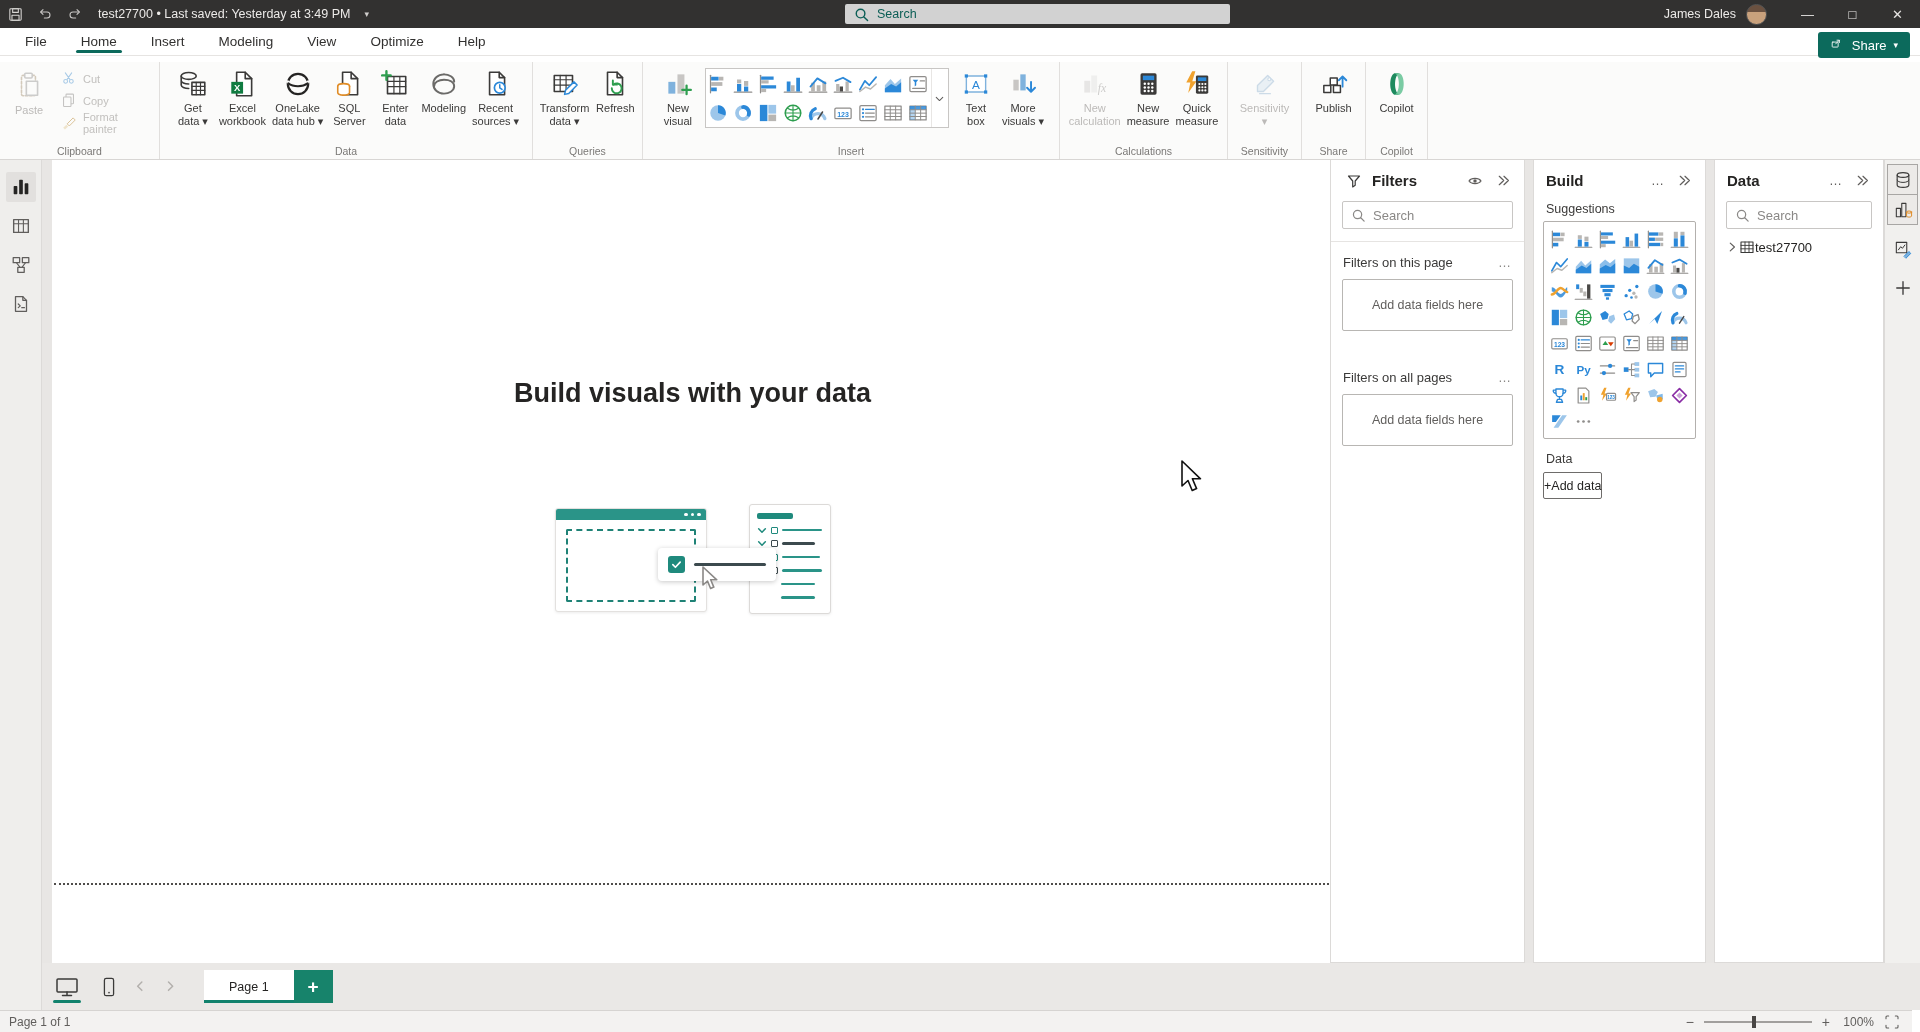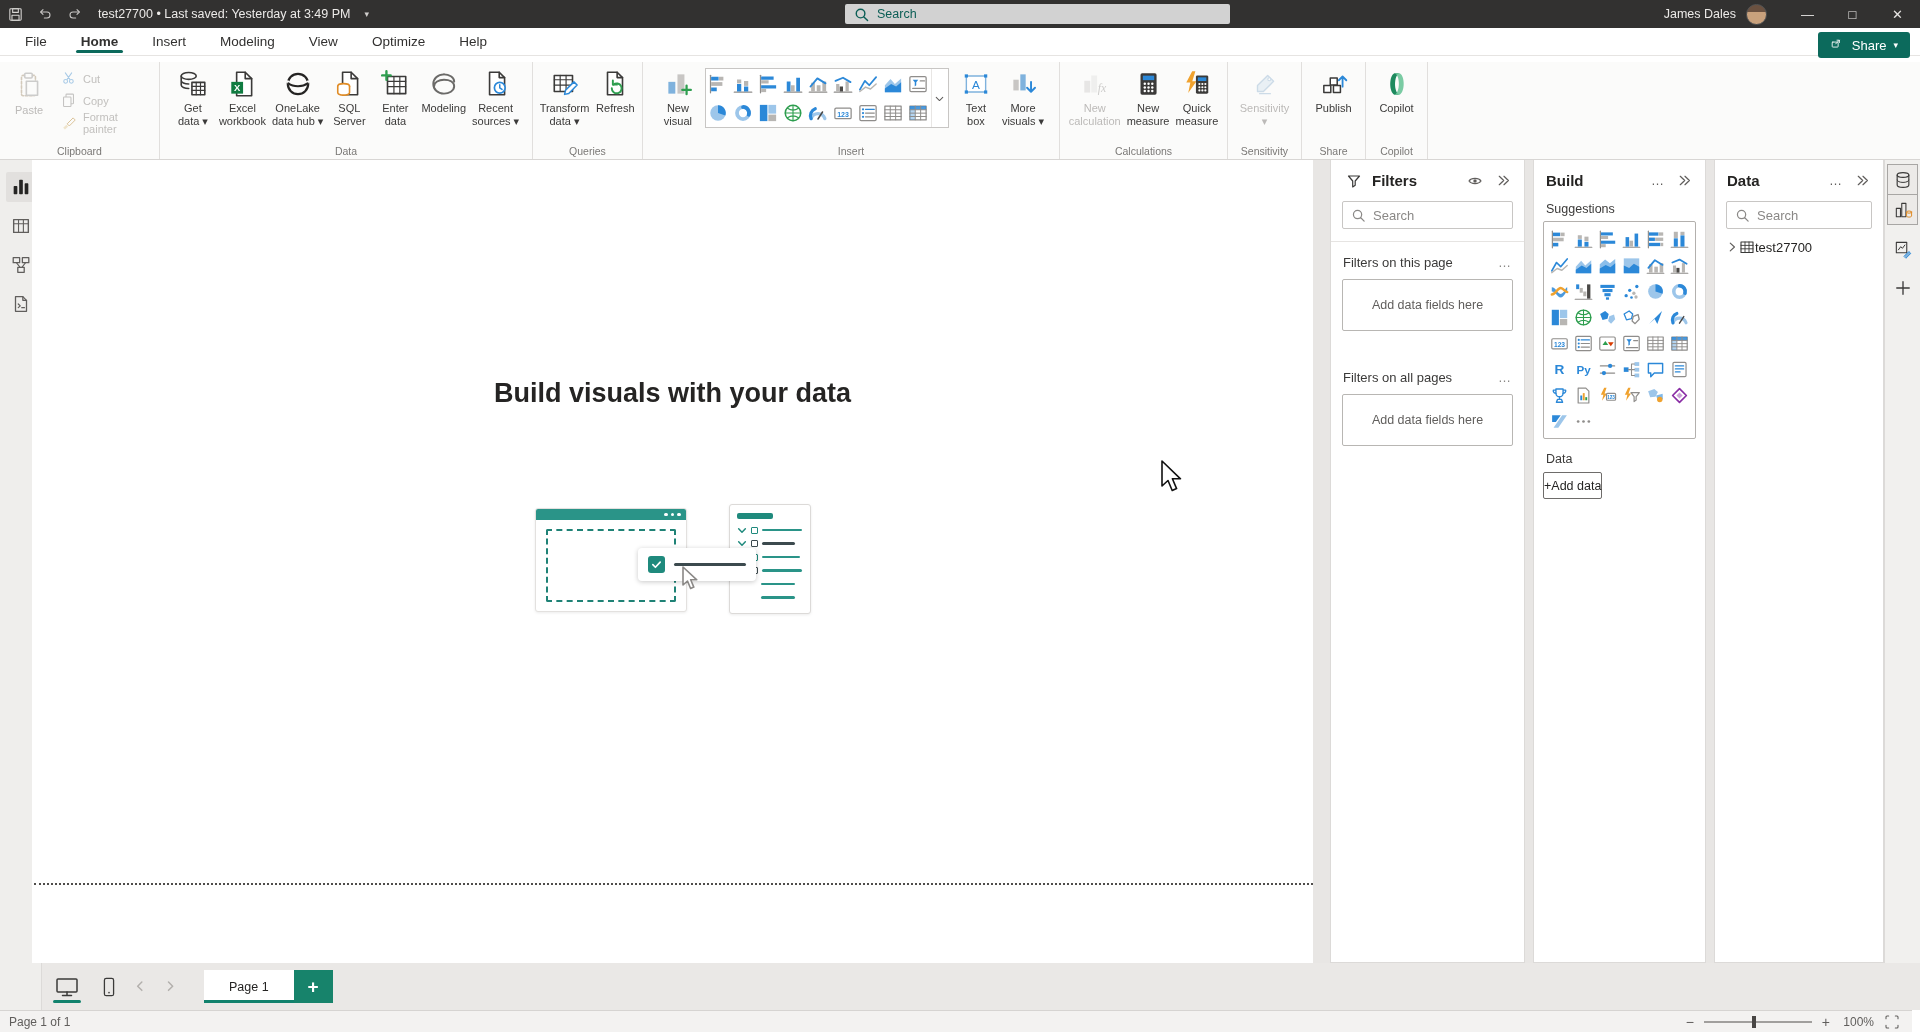--- a/index.html
+++ b/index.html
@@ -15,21 +15,21 @@
 .tb-search{position:absolute;left:845px;top:4px;width:385px;height:20px;background:#d2d2d2;border-radius:2px;display:flex;align-items:center;gap:8px;padding:0 9px;color:#0b5e55;font-size:12.5px}
 .tb-right{position:absolute;right:0;top:0;height:28px;display:flex;align-items:center}
 .tb-user{font-size:12.5px;margin-right:10px}
 .tb-avatar{width:21px;height:21px;border-radius:50%;background:linear-gradient(#6b5140 0 38%,#c9a17c 38%);border:1px solid #555;margin-right:18px}
 .win-btn{width:45px;height:28px;display:flex;align-items:center;justify-content:center;font-size:13px;color:#e8e6e4}
 
 
 .menubar{position:absolute;top:28px;left:0;right:0;height:28px;background:#fff;border-bottom:1px solid #e6e4e2;display:flex;align-items:center}
 .menu-tabs{display:flex;height:100%;padding-left:8px}
 .mtab{position:relative;padding:0 17px;display:flex;align-items:center;font-size:13.5px;color:#323130;cursor:default}
-.mtab.active{font-weight:bold}
+.mtab.active{font-weight:normal}
 .mtab.active::after{content:"";position:absolute;left:12px;right:12px;bottom:2px;height:3px;background:#0c6a5c;border-radius:2px}
 .share-btn{position:absolute;right:10px;top:4px;height:26px;background:#0c6a5c;border:none;border-radius:3px;color:#fff;font-size:13px;display:flex;align-items:center;gap:7px;padding:0 12px;font-family:inherit}
 .share-caret{font-size:9px}
 
 
 .ribbon{position:absolute;top:62px;left:0;right:0;height:98px;background:#fbfbfa;border-bottom:1px solid #d8d6d4;display:flex}
 .rgroup{position:relative;height:100%;border-right:1px solid #e1dfdd;flex:none;display:flex;flex-direction:column}
 .rlabel{position:absolute;bottom:2px;left:0;right:0;text-align:center;font-size:10.5px;color:#7a7876}
 .rbody{display:flex;align-items:flex-start;justify-content:center;gap:0;padding:4px 2px 0}
 .rbtn{display:flex;flex-direction:column;align-items:center;min-width:46px;padding:1px 3px}
@@ -46,21 +46,21 @@
 .gal{display:flex;border:1px solid #c8c6c4;background:#fff;margin:2px 4px 0;height:60px}
 .galgrid{display:grid;grid-template-columns:repeat(9,25px);grid-template-rows:29px 29px;align-items:center;justify-items:center}
 .gchev{width:17px;border-left:1px solid #e8e6e4;display:flex;align-items:center;justify-content:center}
 
 
 .workarea{position:absolute;top:160px;left:0;right:0;height:803px;background:#e8e6e4}
 .leftnav{position:absolute;top:160px;left:0;width:42px;height:850px;background:#efeeec;border-right:1px solid #dcdad8;display:flex;flex-direction:column;align-items:center;padding-top:12px;gap:9px}
 .lnav-item{width:30px;height:30px;display:flex;align-items:center;justify-content:center;color:#605e5c;border-radius:2px}
 .lnav-item.active{color:#252423;background:#e2e0de}
 
-.canvas{position:absolute;top:160px;left:32px;width:1281px;height:803px;background:#fff}
+.canvas{position:absolute;top:160px;left:52px;width:1281px;height:803px;background:#fff}
 .c-head{position:absolute;top:218px;left:0;right:0;text-align:center;font-size:27px;font-weight:bold;color:#252423}
 .c-sub{position:absolute;top:294px;left:0;right:0;text-align:center;font-size:19.5px;color:#323130}
 .pagecut{position:absolute;top:723px;left:2px;right:0;border-top:2px dotted #4f4d4b}
 .big-cursor{position:absolute;top:300px;left:1128px}
 
 
 .illu{position:absolute;top:344px;left:50%;transform:translateX(-50%);width:276px;height:112px}
 .illu-win{position:absolute;left:0;top:4px;width:152px;height:104px;background:#fff;border:1px solid #e3e1df;border-radius:3px;box-shadow:0 1px 3px rgba(0,0,0,.08)}
 .illu-tbar{height:11px;background:#2a9488;border-radius:2px 2px 0 0;position:relative}
 .illu-dots{position:absolute;right:5px;top:3.5px;display:flex;gap:3px}

